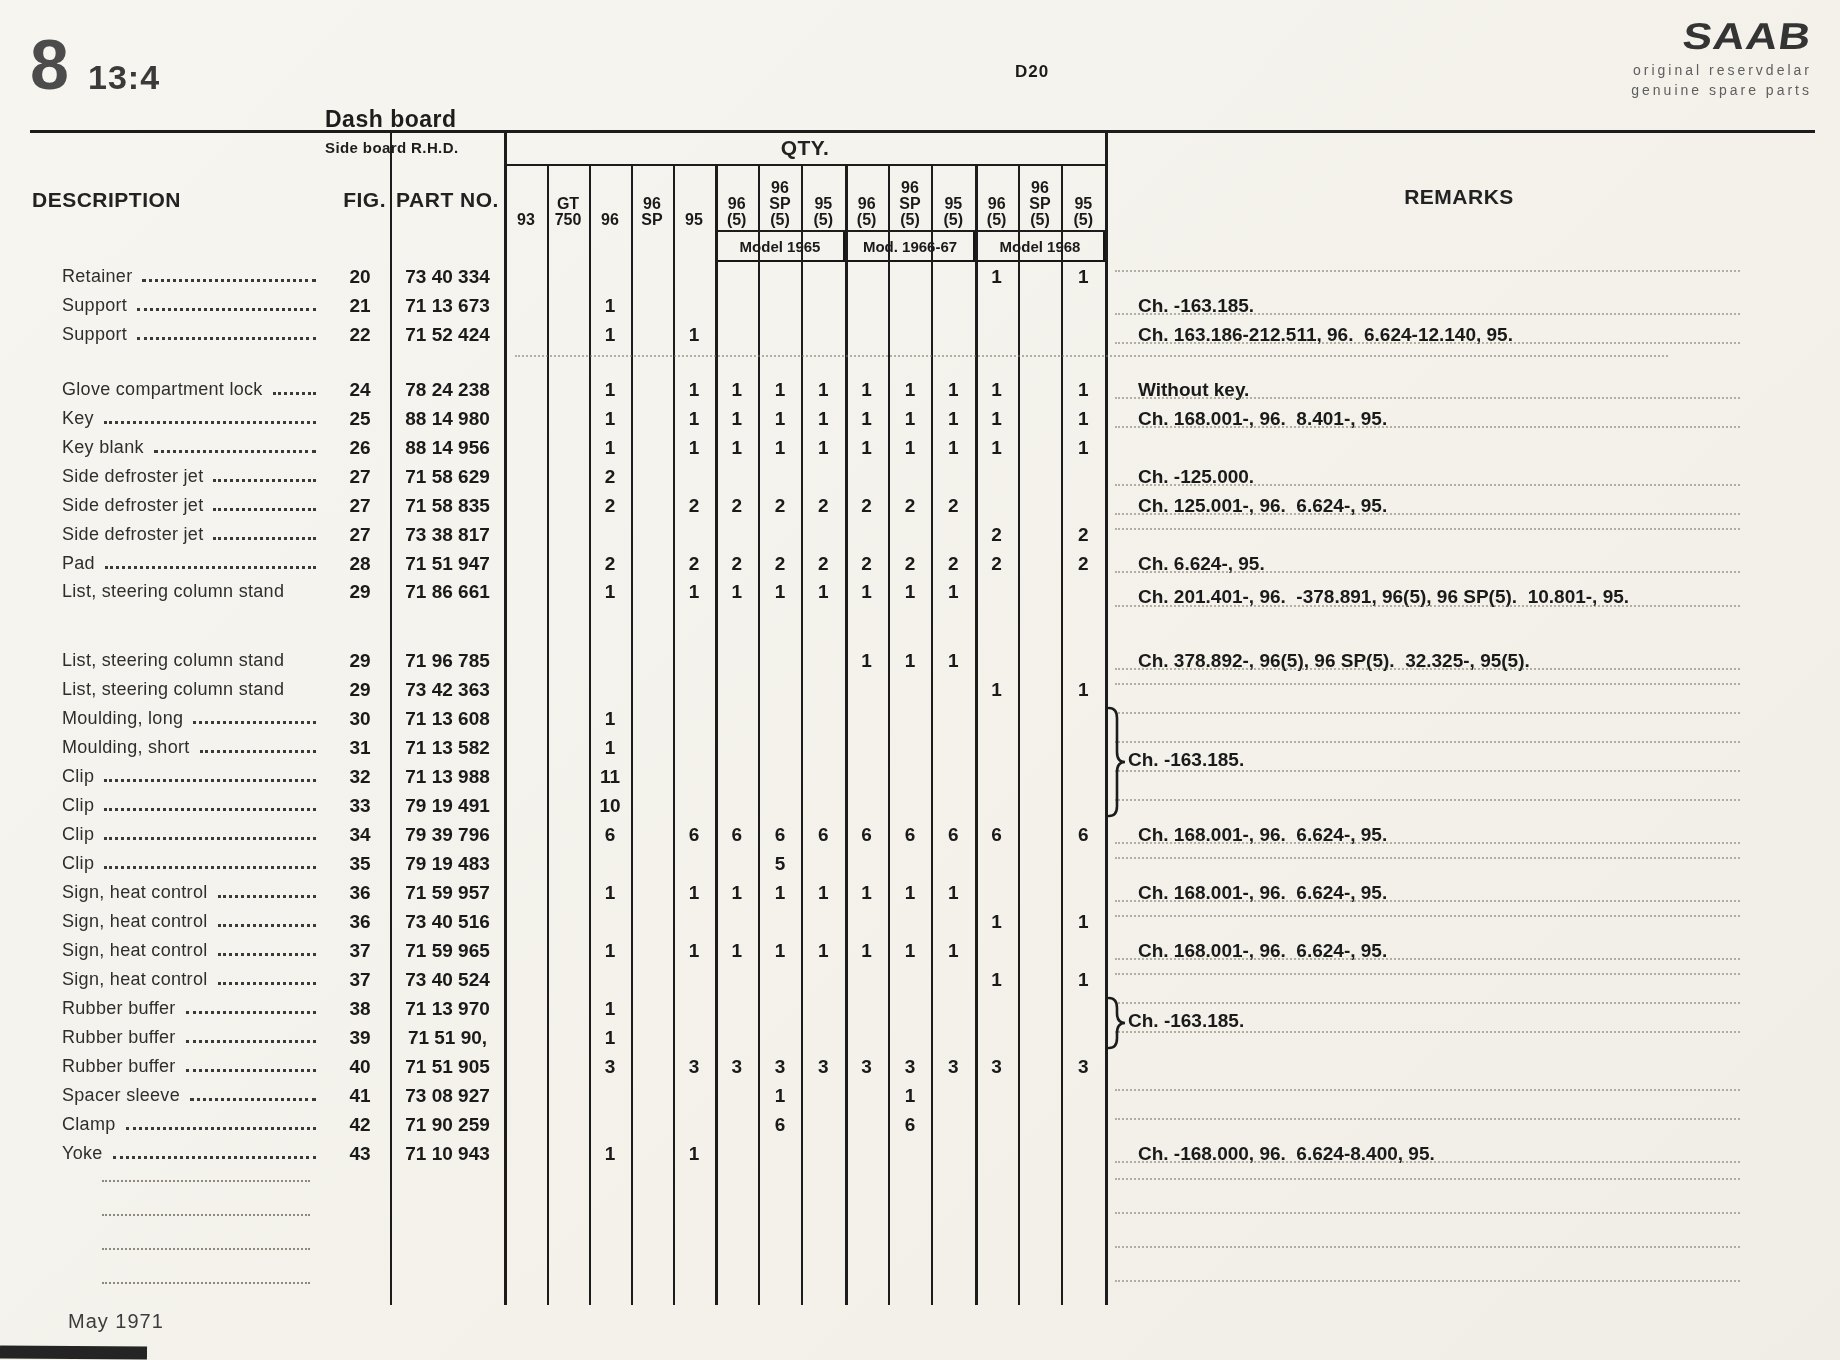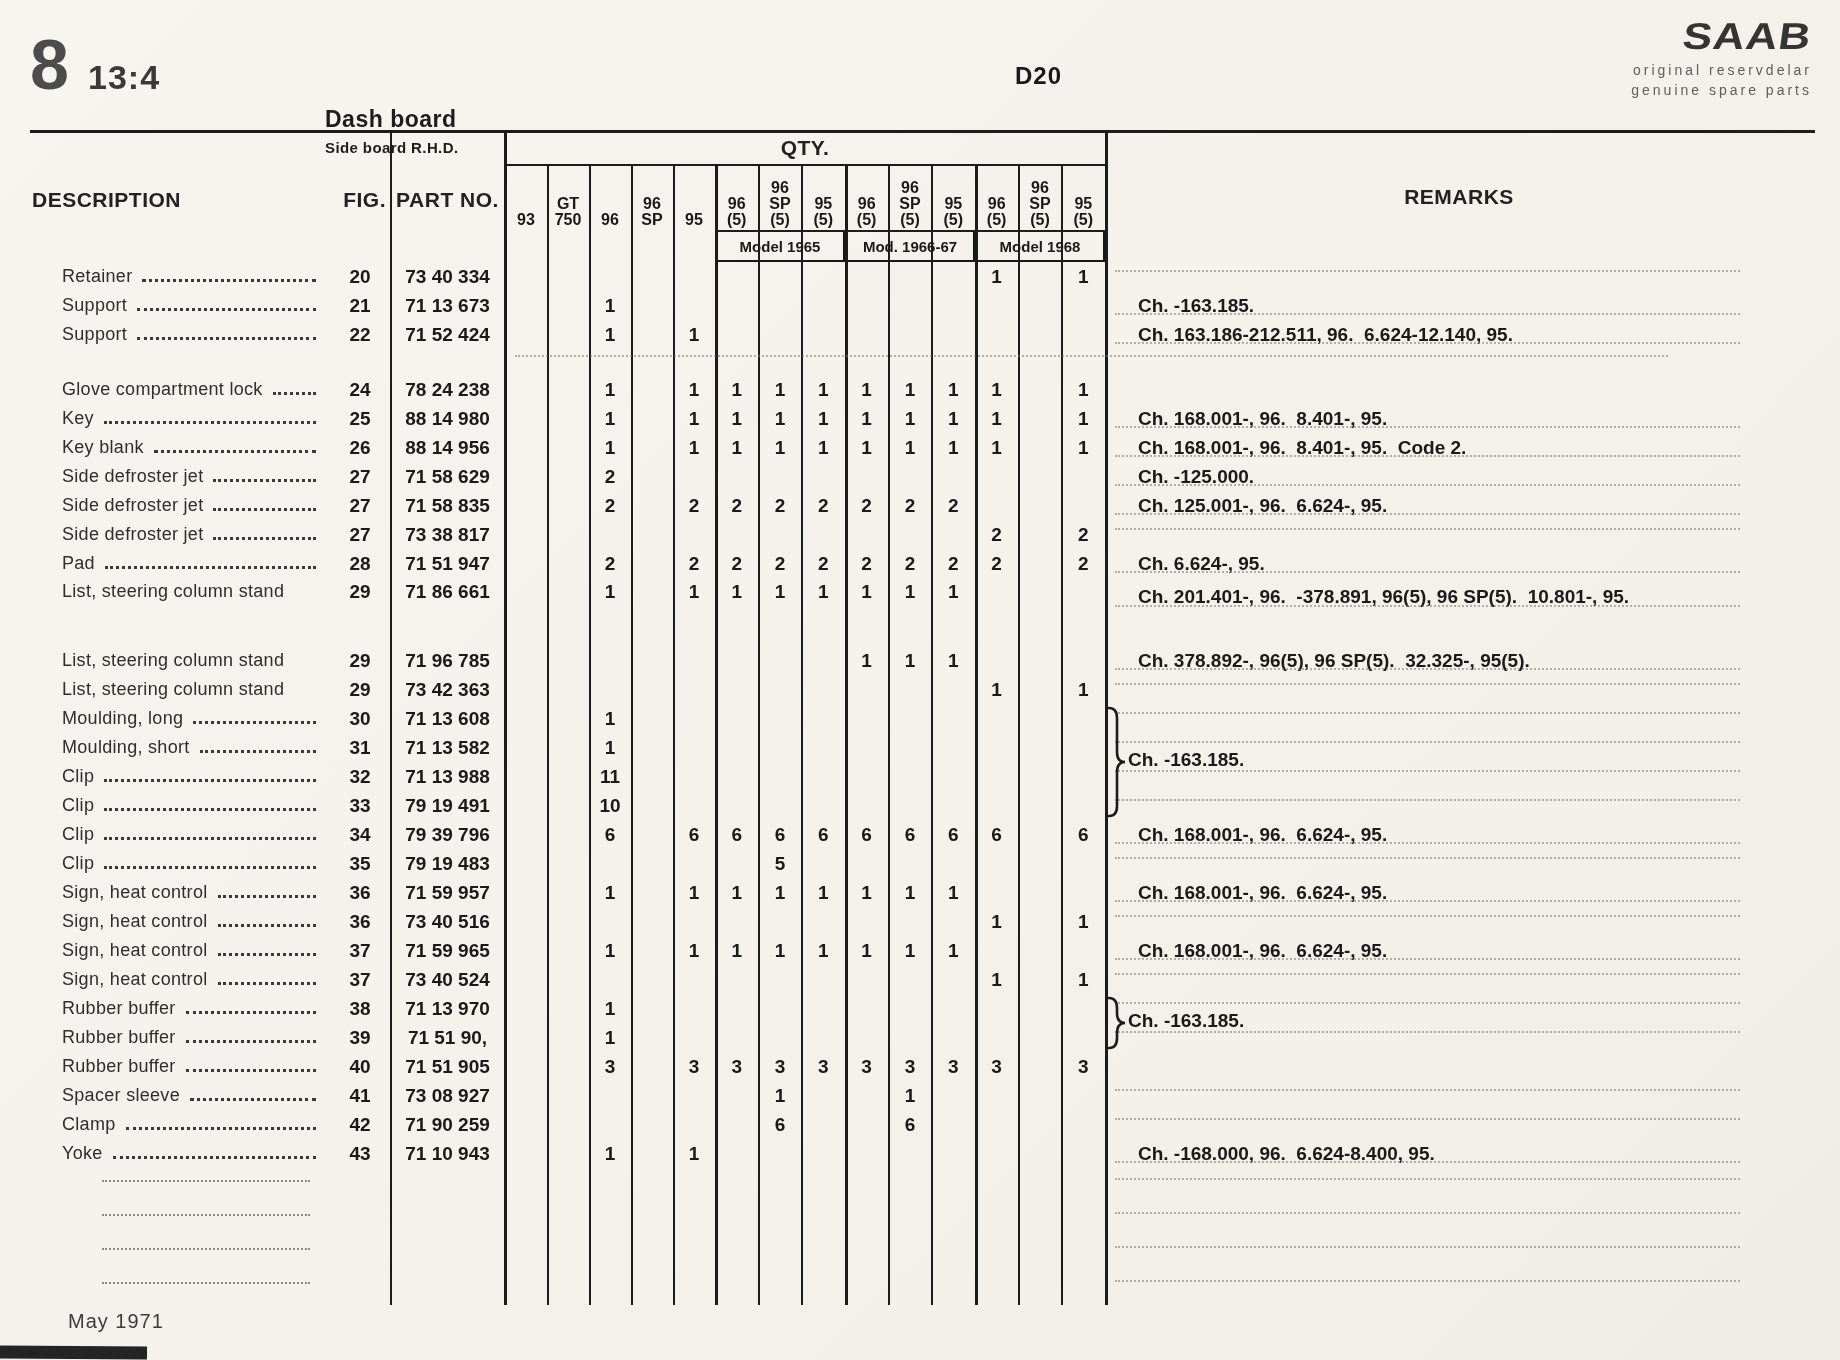--- a/index.html
+++ b/index.html
@@ -10,21 +10,21 @@
     color:#1a1a1a;
   }
   .sheet{position:absolute;inset:0;background:linear-gradient(135deg,#f7f5f0 0%,#f3f1ea 60%,#efede6 100%);}
 
   
   .pageno{position:absolute;left:30px;top:30px;font-size:70px;font-weight:700;color:#4c4c4c;line-height:1;}
   .sectionref{position:absolute;left:88px;top:58px;font-size:34px;font-weight:700;color:#3a3a3a;letter-spacing:1px;}
   .title-block{position:absolute;left:325px;top:58px;}
   .title-main{font-size:23px;font-weight:700;color:#1d1d1d;letter-spacing:.5px;margin-top:48px;}
   .title-sub{font-size:15px;font-weight:700;color:#1d1d1d;margin-top:6px;letter-spacing:.4px;}
-  .doccode{position:absolute;left:1015px;top:62px;font-size:24px;font-weight:700;letter-spacing:1px;}
+  .doccode{position:absolute;left:1015px;top:62px;font-size:17px;font-weight:700;letter-spacing:1px;}
   .brand{position:absolute;right:28px;top:14px;text-align:right;}
   .brand-logo{font-size:44px;font-weight:900;letter-spacing:1px;color:#343434;transform:skewX(-8deg) scaleY(.85);display:inline-block;line-height:1;}
   .brand-line{font-size:14px;color:#5e5e5e;letter-spacing:3px;margin-top:4px;}
 
   
   .tbl{position:absolute;left:30px;top:130px;width:1785px;height:1175px;}
   .toprule{position:absolute;left:0;top:0;width:100%;height:3px;background:#1c1c1c;}
   .vline{position:absolute;background:#1c1c1c;}
   .hline{position:absolute;background:#1c1c1c;}
   .hdr-label{position:absolute;font-weight:700;font-size:21px;letter-spacing:.5px;color:#222;}
@@ -270,20 +270,24 @@
           <div class="c-qty" style="width: 42px;">1</div>
           <div class="c-qty" style="width: 43.33px;">1</div>
           <div class="c-qty" style="width: 43.33px;">1</div>
           <div class="c-qty" style="width: 43.34px;">1</div>
           <div class="c-qty" style="width: 43.33px;">1</div>
           <div class="c-qty" style="width: 43.33px;">1</div>
           <div class="c-qty" style="width: 43.34px;">1</div>
           <div class="c-qty" style="width: 43.33px;">1</div>
           <div class="c-qty" style="width: 43.33px;"></div>
           <div class="c-qty" style="width: 43.34px;">1</div>
+          <div class="c-rem">
+            <span class="remline">Without key.</span>
+            <div class="dotline"></div>
+          </div>
         </div>
         <div class="trow">
           <div class="c-desc">
             <span>Key</span>
             <span class="leader"></span>
           </div>
           <div class="c-fig">25</div>
           <div class="c-part">88 14 980</div>
           <div class="c-qty" style="width: 42px;"></div>
           <div class="c-qty" style="width: 42px;"></div>
@@ -318,24 +322,20 @@
           <div class="c-qty" style="width: 42px;">1</div>
           <div class="c-qty" style="width: 43.33px;">1</div>
           <div class="c-qty" style="width: 43.33px;">1</div>
           <div class="c-qty" style="width: 43.34px;">1</div>
           <div class="c-qty" style="width: 43.33px;">1</div>
           <div class="c-qty" style="width: 43.33px;">1</div>
           <div class="c-qty" style="width: 43.34px;">1</div>
           <div class="c-qty" style="width: 43.33px;">1</div>
           <div class="c-qty" style="width: 43.33px;"></div>
           <div class="c-qty" style="width: 43.34px;">1</div>
-          <div class="c-rem">
-            <span class="remline">Ch. 168.001-, 96.  8.401-, 95.  Code 2.</span>
-            <div class="dotline"></div>
-          </div>
         </div>
         <div class="trow">
           <div class="c-desc">
             <span>Side defroster jet</span>
             <span class="leader"></span>
           </div>
           <div class="c-fig">27</div>
           <div class="c-part">71 58 629</div>
           <div class="c-qty" style="width: 42px;"></div>
           <div class="c-qty" style="width: 42px;"></div>

